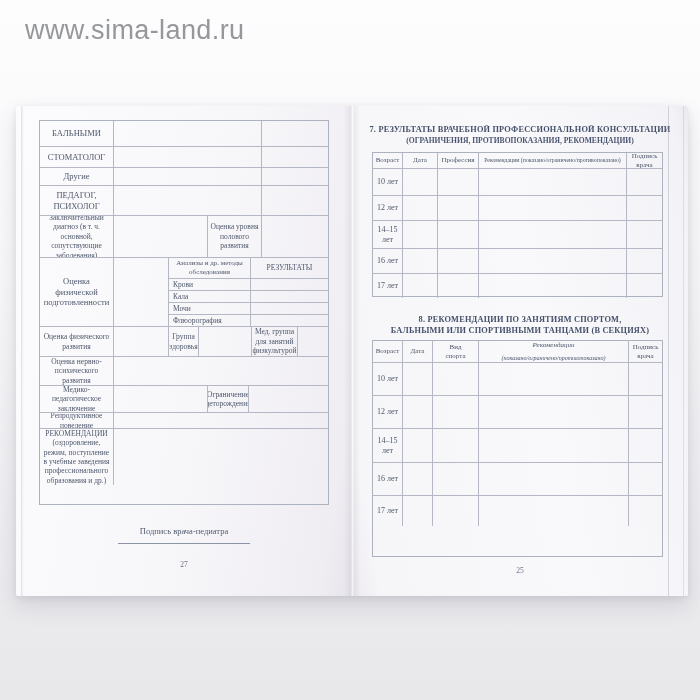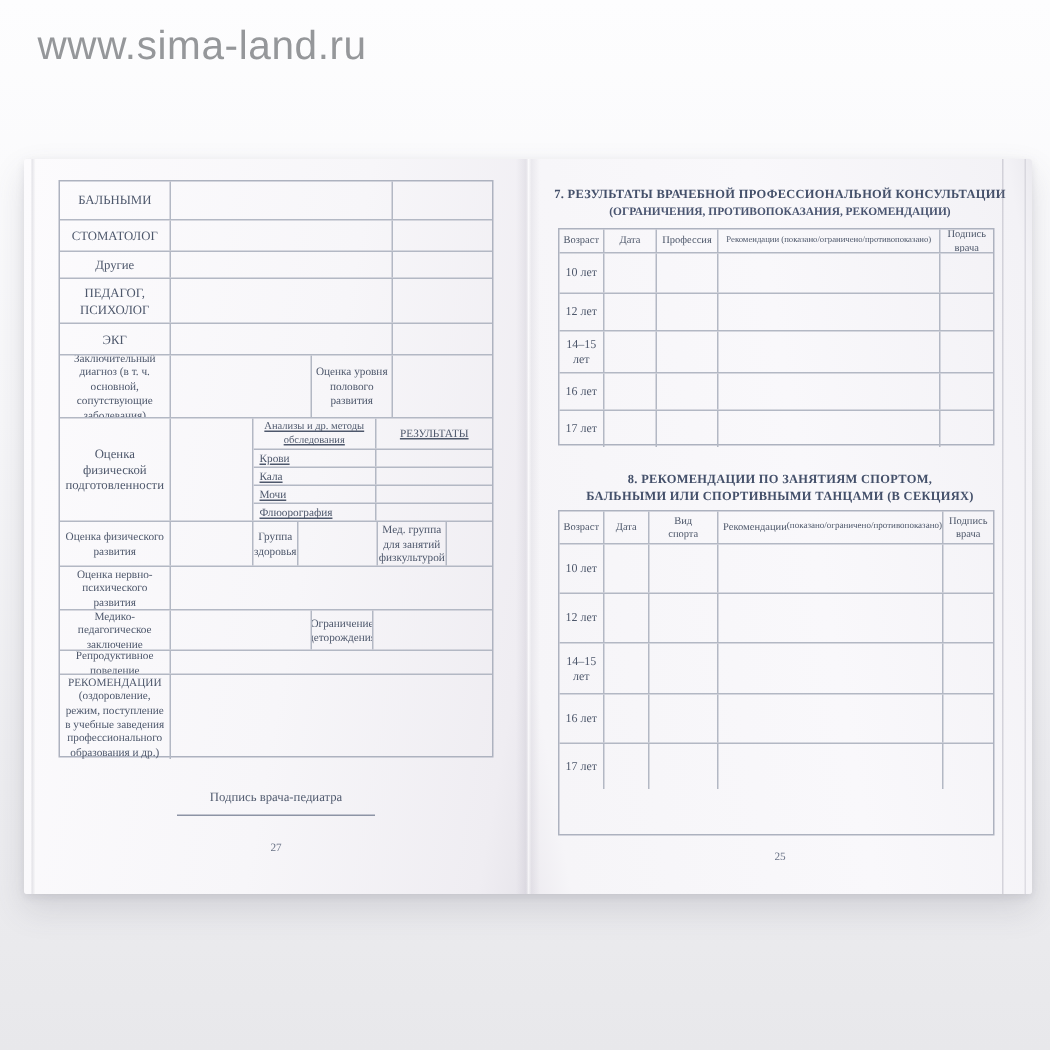--- a/index.html
+++ b/index.html
@@ -53,40 +53,40 @@
     display:flex; align-items:center; justify-content:center;
     text-align:center; overflow:hidden; line-height:1.25;
   }
   .c:last-child { border-right:none; }
   .lbl { font-size:8.5px; padding:1px 2px; }
   .f7  { font-size:7px; }
   .f75 { font-size:7.5px; }
   .f8  { font-size:8px; }
   .f58 { font-size:5.8px; }
   .leftal { justify-content:flex-start; text-align:left; padding-left:4px; }
-  .colstack { display:flex; flex-direction:column; align-items:stretch; justify-content:flex-start; padding:0;text-decoration:underline; }
+  .colstack { display:flex; flex-direction:column; align-items:stretch; justify-content:flex-start; padding:0; }
   .srow { display:flex; border-bottom:1px solid #b3b8c4; flex:0 0 auto; }
   .srow:last-child { border-bottom:none; }
 
   
   .ltable { left:23px; top:14px; width:290px; height:385px; }
   .sig { position:absolute; left:23px; top:420px; width:290px; text-align:center; font-size:8.5px; color:#525c70; }
   .sig-line { margin:7px auto 0; width:132px; border-bottom:1px solid #8d94a5; height:0; }
   .pnum { position:absolute; width:100%; text-align:center; font-size:7.5px; color:#6a7386; }
   .pnum.p24 { top:454px; }
   .pnum.p25 { top:460px; }
 
   
   .sec-title { position:absolute; left:0; width:100%; text-align:center; font-weight:bold; color:#44506a; font-size:8.3px; letter-spacing:0.2px; }
   .sec-sub   { position:absolute; left:0; width:100%; text-align:center; font-weight:bold; color:#4a5570; font-size:7.6px; }
   .rt7 { left:20px; top:46px;  width:291px; height:145px; }
   .rt8 { left:20px; top:234px; width:291px; height:217px; }
   .hdr { color:#4c5669; }
   .recsub { font-size:6px; display:block; }
-  .rec2 { flex-direction:row; justify-content:flex-end; }
+  .rec2 { flex-direction:column; justify-content:space-between;font-style:italic; }
 </style>
 </head>
 <body>
 
 <div class="watermark">www.sima-land.ru</div>
 
 <div class="book">
 
   <div class="page left">
     <div class="tbl ltable">
@@ -108,25 +108,20 @@
         <div class="c" style="width:148px"></div>
         <div class="c" style="width:66px"></div>
       </div>
 
       <div class="row" style="height:30px">
         <div class="c lbl" style="width:74px">ПЕДАГОГ, ПСИХОЛОГ</div>
         <div class="c" style="width:148px"></div>
         <div class="c" style="width:66px"></div>
       </div>
 
-      <div class="row" style="height:21px">
-        <div class="c lbl" style="width:74px">ЭКГ</div>
-        <div class="c" style="width:148px"></div>
-        <div class="c" style="width:66px"></div>
-      </div>
 
       <div class="row" style="height:42px">
         <div class="c lbl f75" style="width:74px">Заключительный диагноз (в т. ч. основной, сопутствующие заболевания)</div>
         <div class="c" style="width:94px"></div>
         <div class="c lbl f75" style="width:54px">Оценка уровня полового развития</div>
         <div class="c" style="width:66px"></div>
       </div>
 
       <div class="row" style="height:69px">
         <div class="c lbl" style="width:74px">Оценка физической подготовленности</div>

